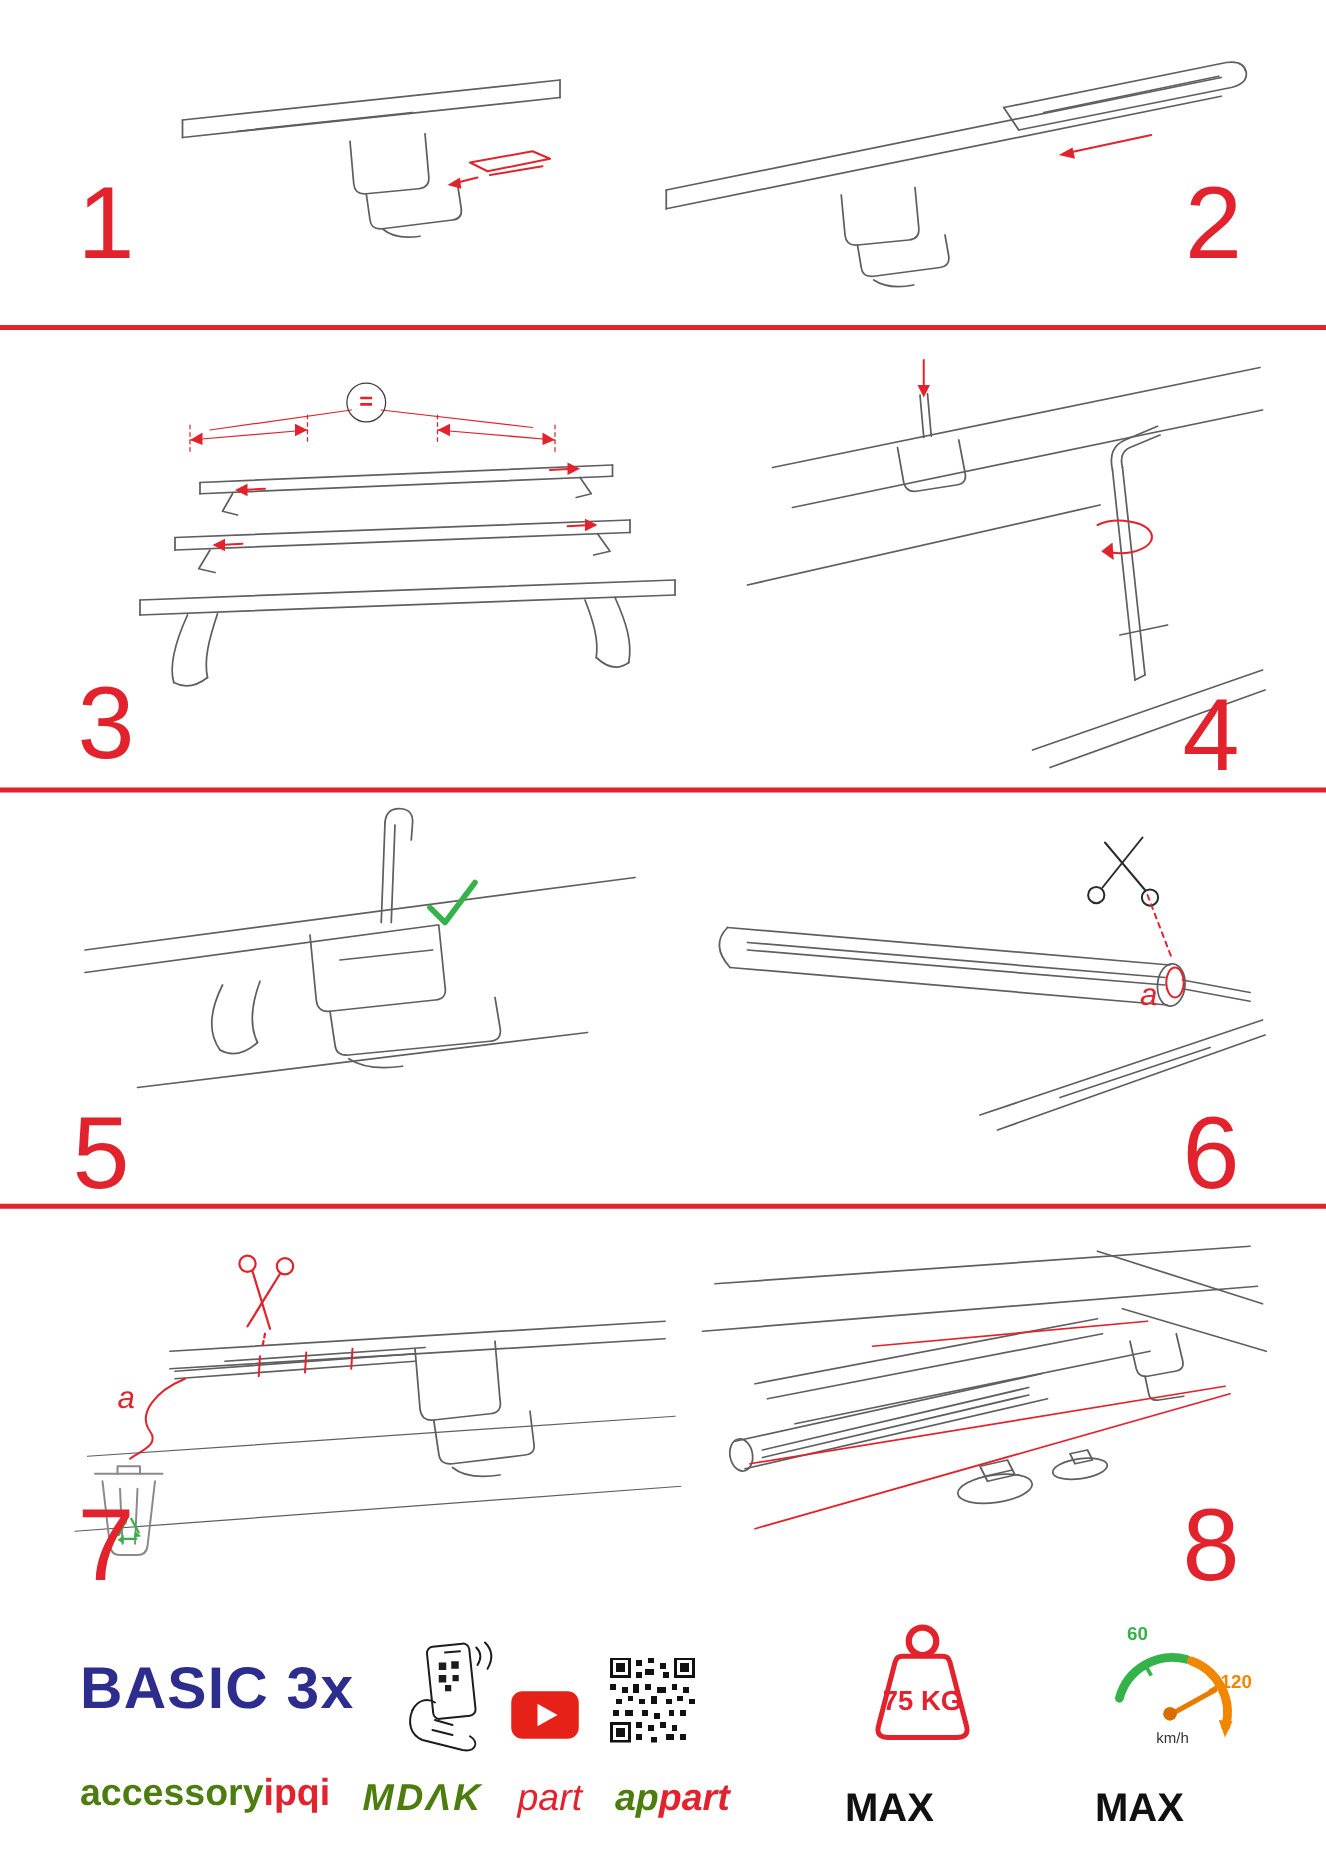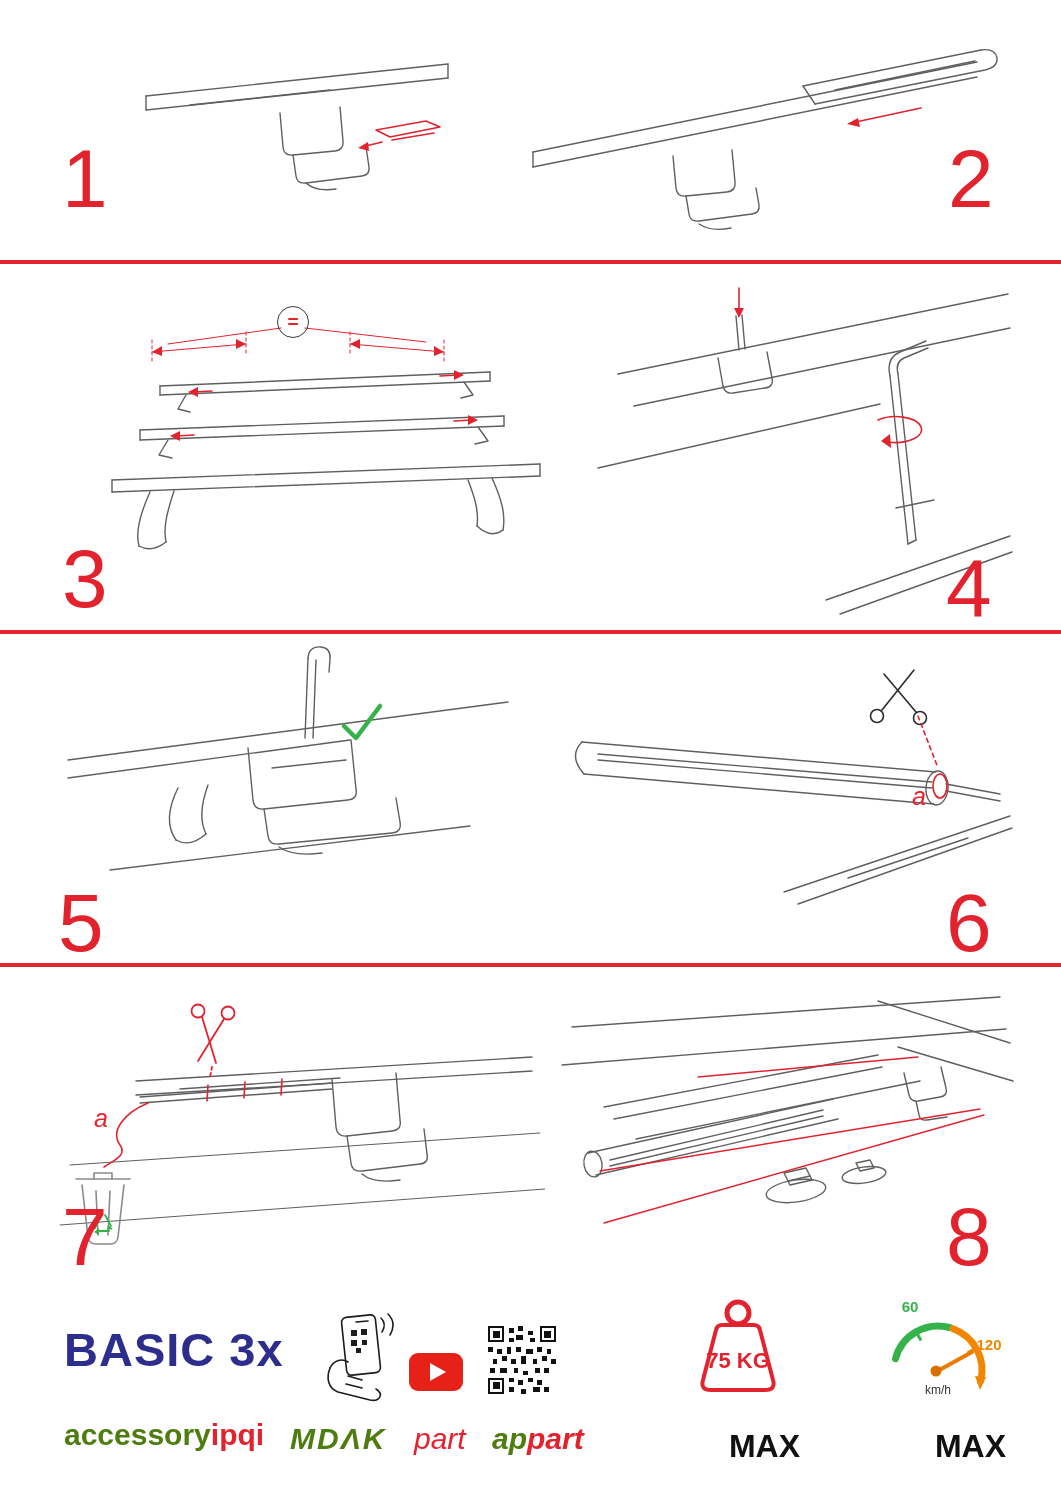--- a/index.html
+++ b/index.html
@@ -19,21 +19,21 @@
   .rd{stroke:var(--red);fill:none;stroke-width:1.6;stroke-linecap:round;stroke-linejoin:round;}
   .rdf{fill:var(--red);stroke:none;}
   .gn{stroke:var(--green);fill:none;stroke-linecap:round;stroke-linejoin:round;}
   .a-label{position:absolute;color:var(--red);font-size:25px;font-style:italic;line-height:1;}
   .eq-circle{position:absolute;width:32px;height:32px;border:1.6px solid #3c3c3c;border-radius:50%;
              display:flex;align-items:center;justify-content:center;color:var(--red);
              font-size:19px;font-weight:bold;}
   .brand-title{position:absolute;font-size:47px;font-weight:800;color:var(--navy);letter-spacing:1px;line-height:1;}
   .brand-sub{position:absolute;font-size:30px;font-weight:700;line-height:1;}
   .partner{position:absolute;font-size:30px;line-height:1;font-style:italic;}
-  .max-label{position:absolute;font-size:32px;font-weight:700;color:#111;text-align:right;line-height:1;}
+  .max-label{position:absolute;font-size:32px;font-weight:700;color:#111;text-align:left;line-height:1;}
   .black-txt{color:#4d7c0f;}
   .red-txt{color:var(--red);}
 </style>
 </head>
 <body>
 
 <div class="page">
 
   <section>
     <svg class="abs" style="left:130px;top:50px" width="330" height="185" viewBox="0 0 330 185">

